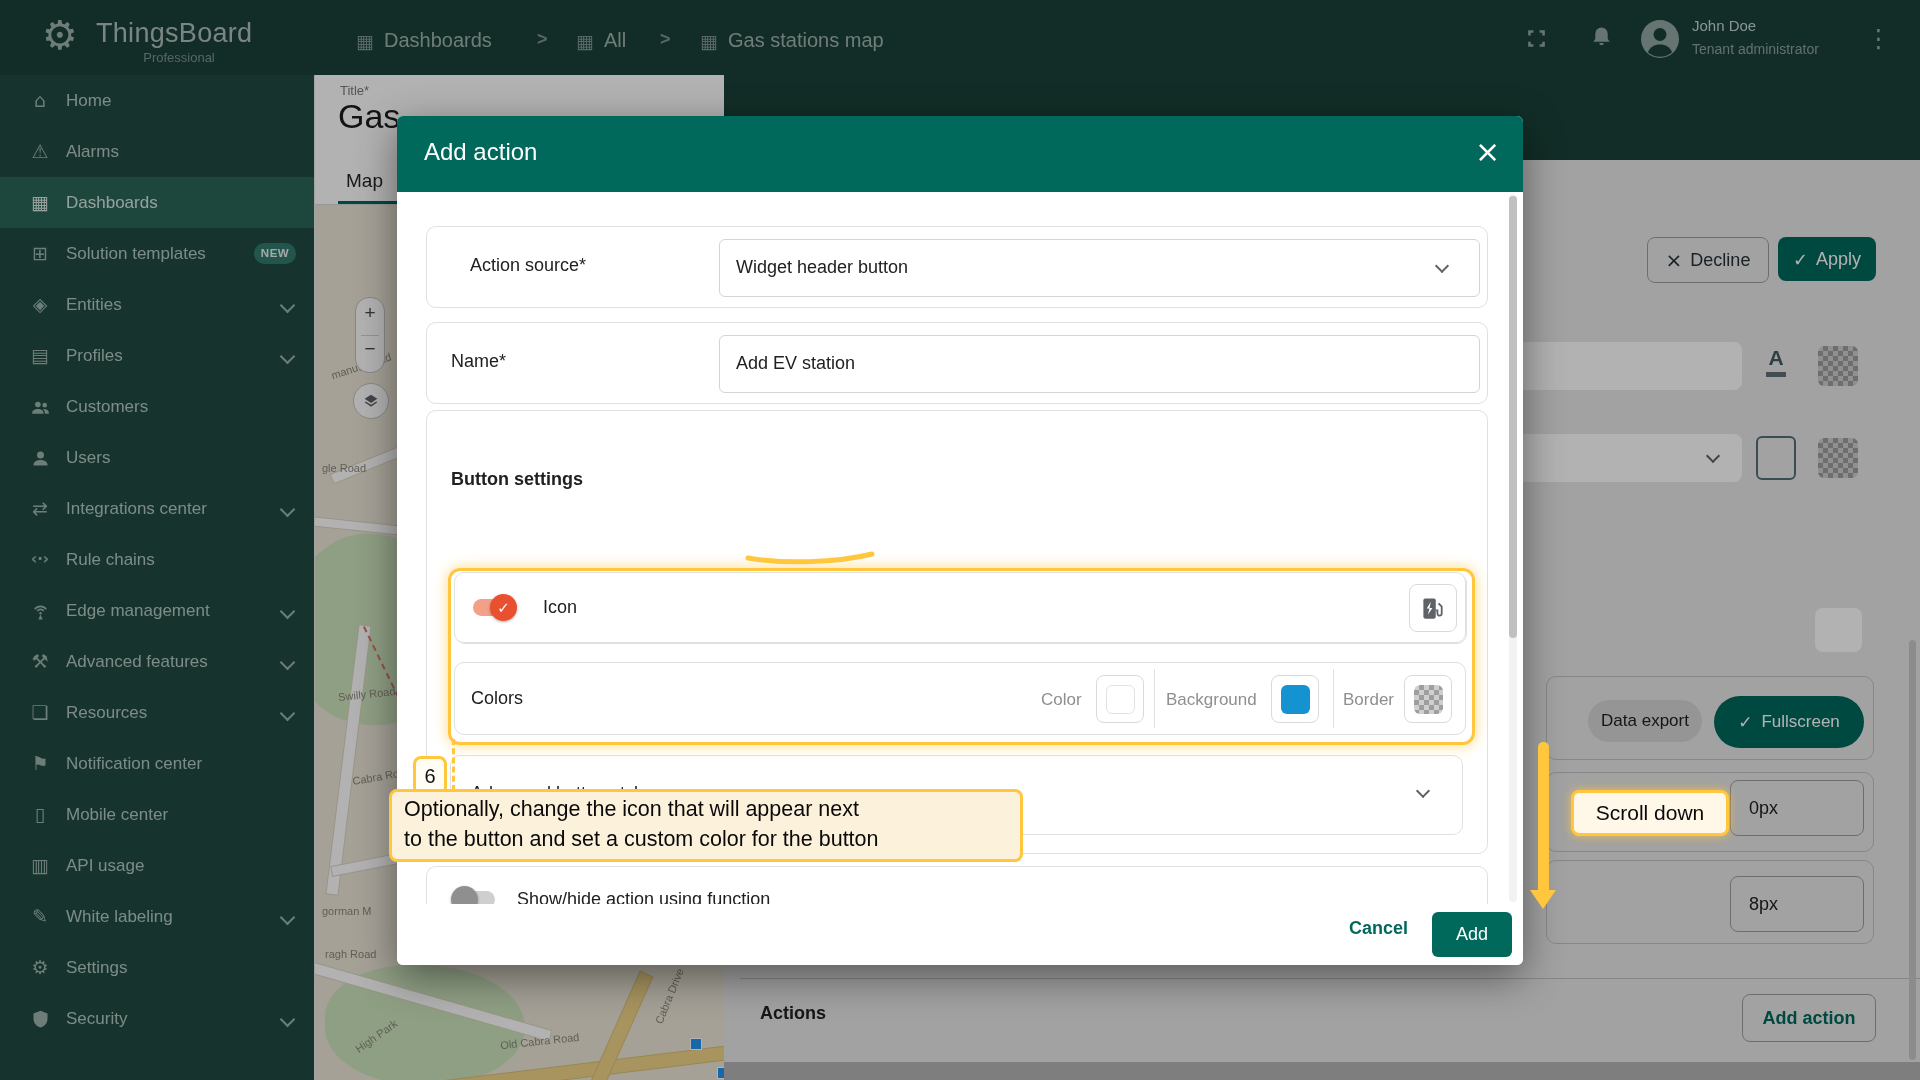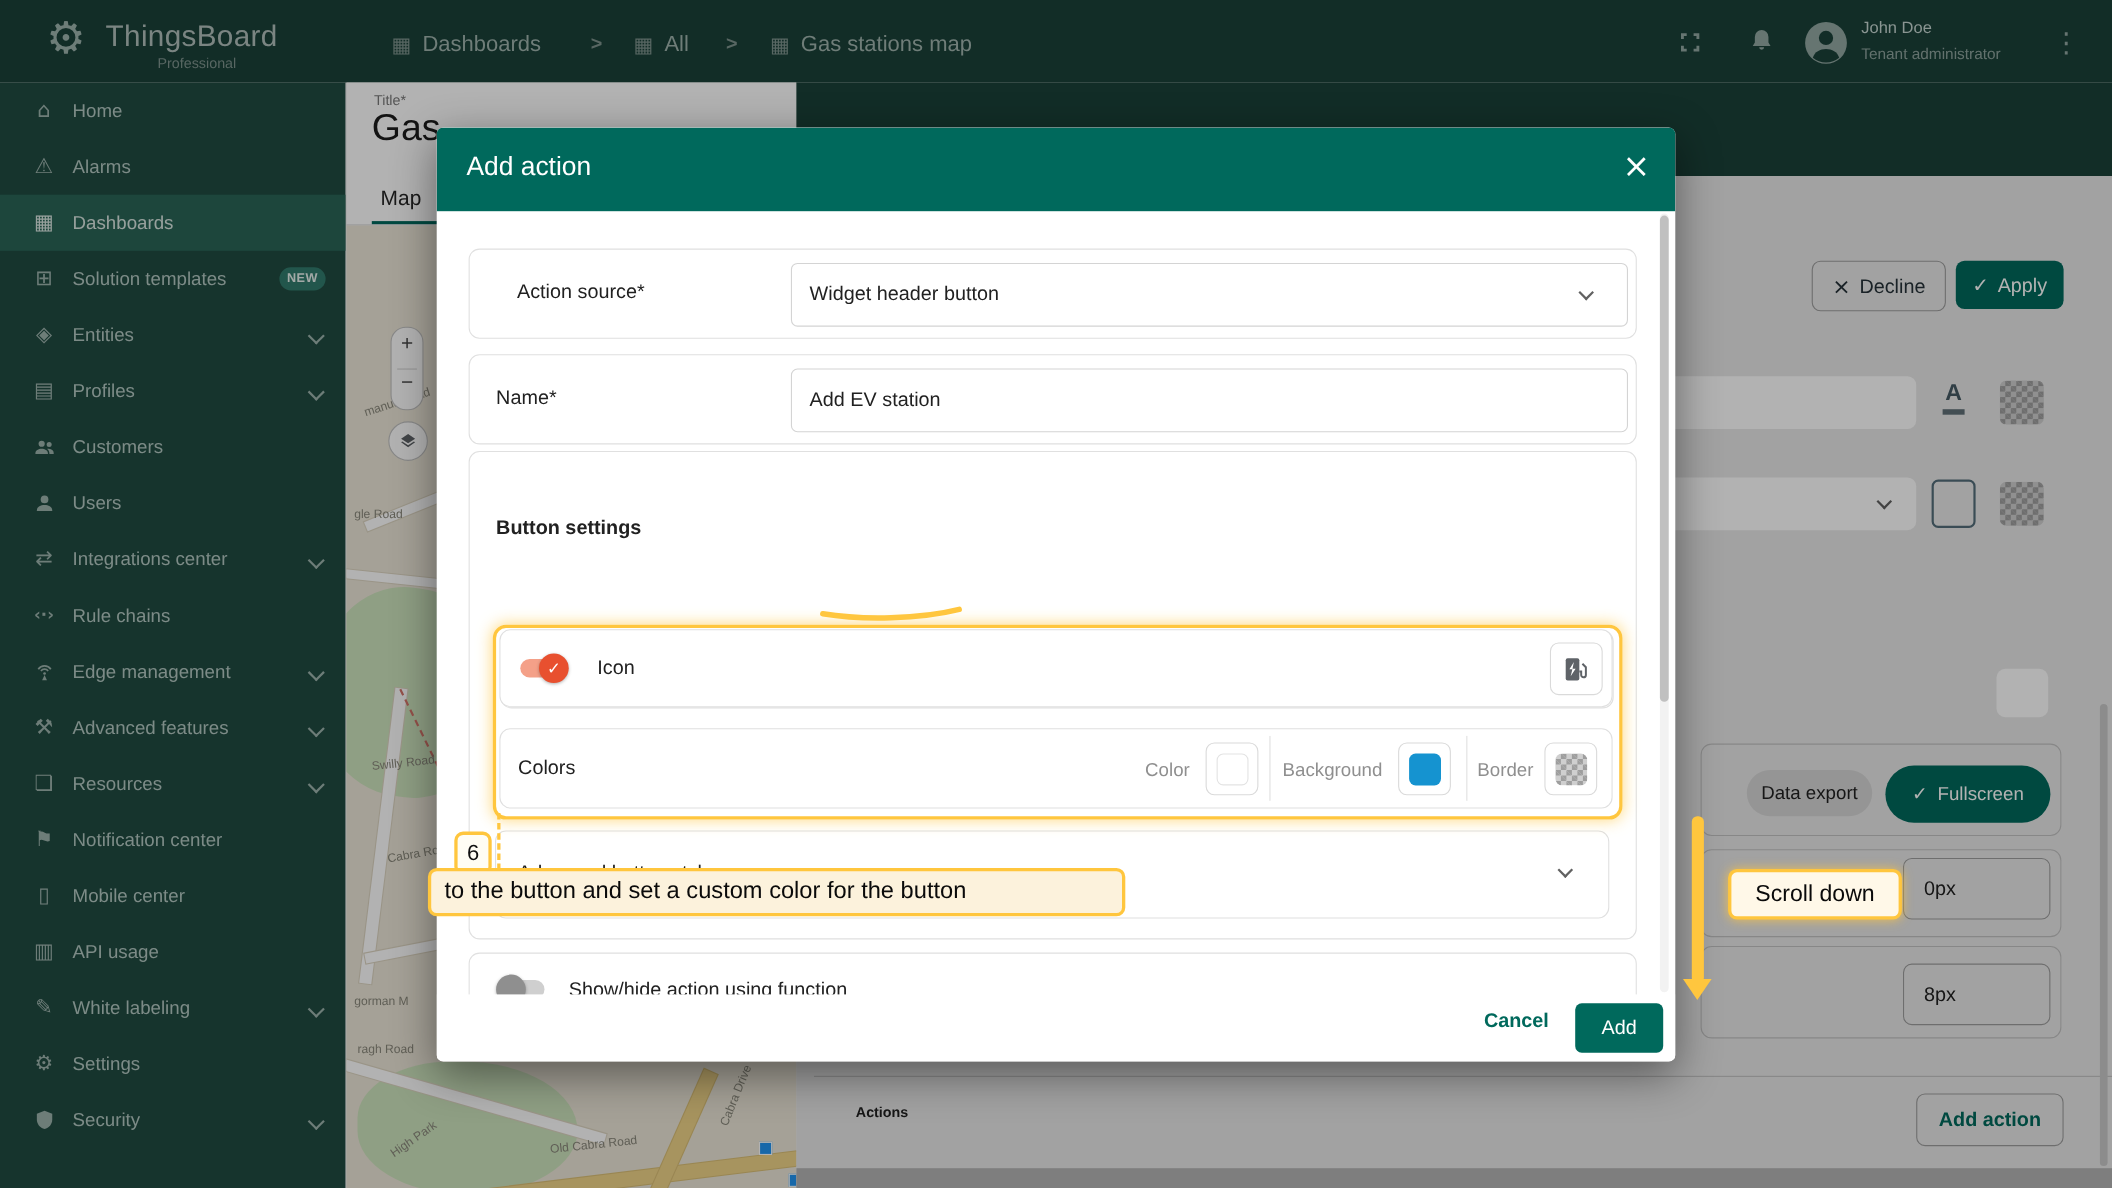--- a/index.html
+++ b/index.html
@@ -63,21 +63,21 @@
   .fmt-a .A{font-size:21px;font-weight:700;color:#455a64;}
   .fmt-a .bar{margin:2px auto 0;width:20px;height:5px;background:#607078;}
   .checker{background-color:#cfcfcf;background-image:
     linear-gradient(45deg,#9e9e9e 25%,transparent 25%,transparent 75%,#9e9e9e 75%),
     linear-gradient(45deg,#9e9e9e 25%,transparent 25%,transparent 75%,#9e9e9e 75%);
     background-size:10px 10px;background-position:0 0,5px 5px;}
   .chip{position:absolute;border-radius:22px;font-size:17px;display:flex;align-items:center;justify-content:center;gap:9px;cursor:pointer;}
   .card-outline{position:absolute;border:1.5px solid #c2c2c2;border-radius:10px;}
   .pxfield{position:absolute;width:134px;height:56px;border:1.5px solid #9e9e9e;border-radius:8px;font-size:18px;color:#212121;
     display:flex;align-items:center;padding-left:18px;box-sizing:border-box;background:transparent;}
-  .actions-lbl{position:absolute;left:54px;top:843px;font-size:13px;font-weight:700;color:#212121;}
+  .actions-lbl{position:absolute;left:36px;top:843px;font-size:18px;font-weight:700;color:#212121;}
   .btn-addaction{position:absolute;left:1018px;top:834px;width:132px;height:46px;border:1.5px solid #9e9e9e;border-radius:8px;
     color:#00695c;font-size:18px;font-weight:700;display:flex;align-items:center;justify-content:center;cursor:pointer;}
   .rdivider{position:absolute;left:16px;top:818px;width:1180px;height:1px;background:#c0c0c0;}
   .rbottom{position:absolute;left:0;top:902px;width:1196px;height:18px;background:#b5b5b5;}
   .rscroll{position:absolute;left:1185px;top:480px;width:7px;height:420px;background:#c9c9c9;border-radius:4px;cursor:pointer;}
   .dark-chev{display:inline-block;width:8px;height:8px;border-right:2px solid #616161;border-bottom:2px solid #616161;transform:rotate(45deg);}
   
   .backdrop{position:absolute;inset:0;background:rgba(0,0,0,.30);z-index:40;}
   .modal{position:absolute;left:397px;top:116px;width:1126px;height:849px;background:#fff;border-radius:6px;
     box-shadow:0 12px 40px rgba(0,0,0,.45);z-index:50;overflow:hidden;}
@@ -477,20 +477,21 @@
 
   <svg class="underline-svg" width="132" height="16">
     <path d="M4 8 C 40 14, 92 13, 128 4" fill="none" stroke="#ffc63e" stroke-width="5" stroke-linecap="round"></path>
   </svg>
   <div class="hlbox"></div>
   <div class="dashline"></div>
   <div class="badge6">
       <span>6</span>
     </div>
   <div class="tooltip">
+    <div>Optionally, change the icon that will appear next</div>
     <div>to the button and set a custom color for the button</div>
   </div>
   <div class="scrolldown">
       <span>Scroll down</span>
     </div>
   <div class="arrow-shaft"></div>
   <div class="arrow-head"></div>
 
 </div>
 

